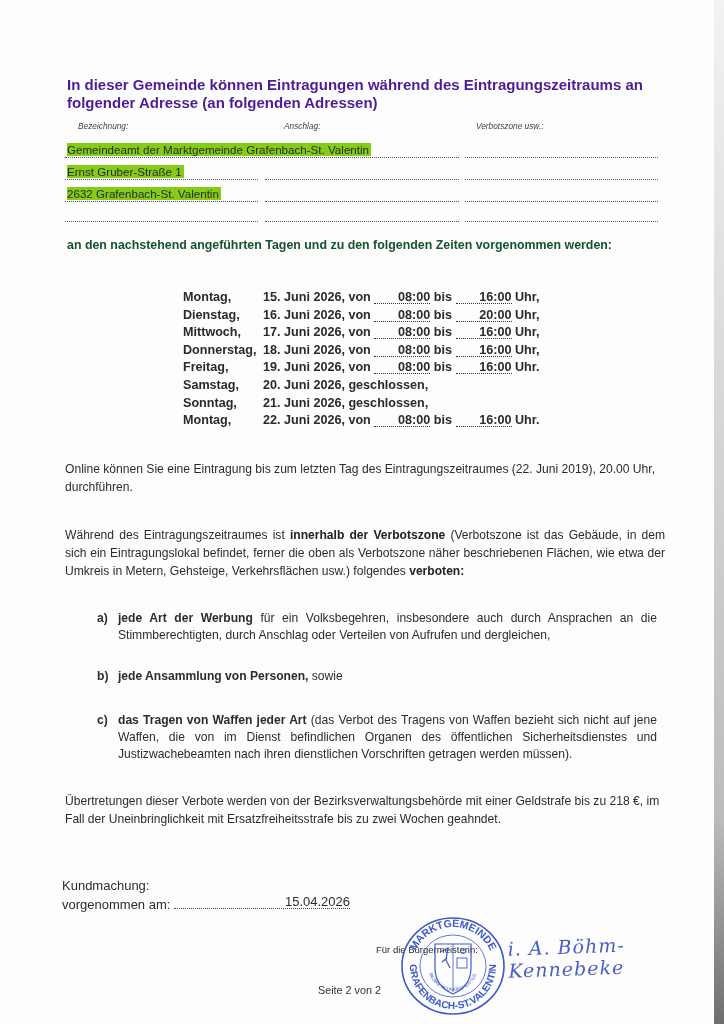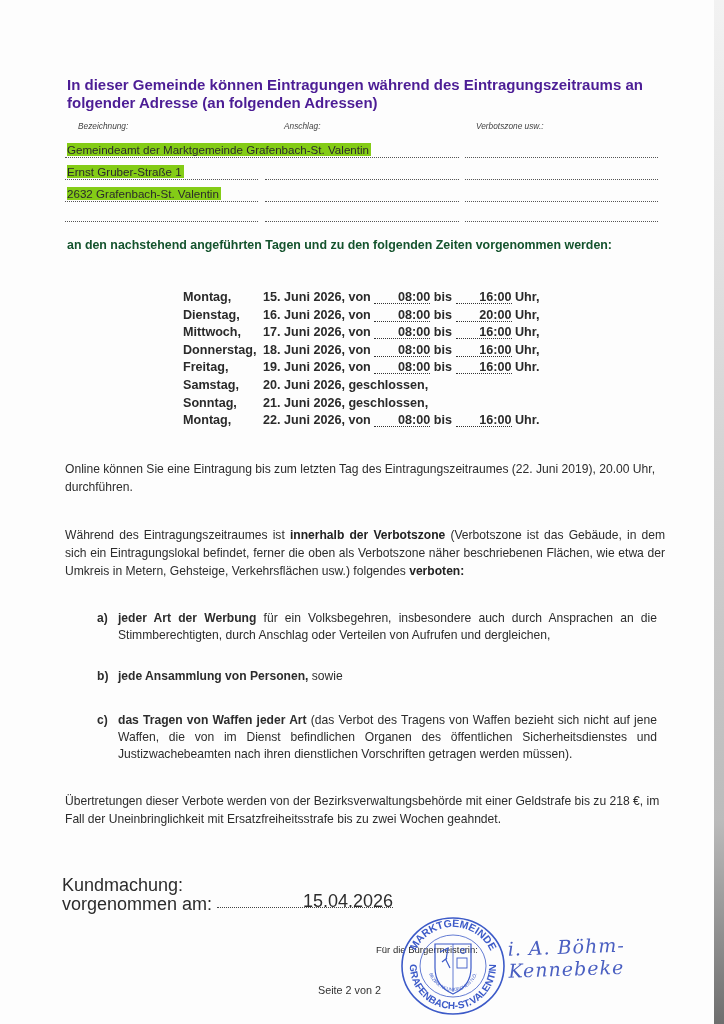--- a/index.html
+++ b/index.html
@@ -30,21 +30,21 @@
   .schedule { position: absolute; left: 141px; top: 290px; font-size: 12.6px; font-weight: bold; color: #2a2a2a; }
   .srow { position: relative; height: 17.6px; white-space: nowrap; }
   .sday { position: absolute; left: 0; margin-left: 42px; }
   .sdate { position: absolute; left: 122px; }
   .stime { display: inline-block; border-bottom: 1.3px dotted #333; padding-left: 16px; width: 40px; text-align: right; line-height: 12px; }
   .para { font-size: 12.1px; line-height: 18.2px; color: #2c2c2c; }
   .para b { color: #222; }
   .item { position: absolute; left: 97px; width: 560px; font-size: 12.1px; line-height: 17px; color: #2c2c2c; }
   .item .lbl { position: absolute; left: 0; top: 0; font-weight: bold; }
   .item .txt { margin-left: 21px; text-align: justify; }
-  .kund { left: 62px; top: 876px; font-size: 18px; line-height: 19px; color: #2c2c2c; }
+  .kund { left: 62px; top: 876px; font-size: 13px; line-height: 19px; color: #2c2c2c; }
   .date-fill { display: inline-block; width: 176px; border-bottom: 1.3px dotted #444; text-align: right; line-height: 12px; position: relative; top: -3px; }
   .fuer { left: 376px; top: 944px; font-size: 9.5px; color: #2c2c2c; }
   .page-num { left: 318px; top: 984px; font-size: 10.8px; color: #333; }
   .stamp { left: 400px; top: 916px; width: 106px; height: 100px; }
   .signature { left: 508px; top: 934px; font-family: "DejaVu Serif", serif; font-style: italic; font-size: 19px; color: #4a5fc1; transform: rotate(-2deg); letter-spacing: 1px; }
 </style>
 </head>
 <body>
 
 <div class="abs heading">In dieser Gemeinde können Eintragungen während des Eintragungszeitraums an folgender Adresse (an folgenden Adressen)</div>
@@ -117,21 +117,21 @@
     <span class="sdate"><span>22. Juni 2026, von</span> <span class="stime">08:00</span> <span>bis</span> <span class="stime">16:00</span> <span>Uhr.</span></span>
   </div>
 </div>
 
 <div class="abs para" style="left:65px;top:460px;width:600px">Online können Sie eine Eintragung bis zum letzten Tag des Eintragungszeitraumes (22. Juni 2019), 20.00 Uhr, durchführen.</div>
 
 <div class="abs para" style="left:65px;top:526px;width:600px;text-align:justify"><span>Während des Eintragungszeitraumes ist </span><b>innerhalb der Verbotszone</b><span> (Verbotszone ist das Gebäude, in dem sich ein Eintragungslokal befindet, ferner die oben als Verbotszone näher beschriebenen Flächen, wie etwa der Umkreis in Metern, Gehsteige, Verkehrsflächen usw.) folgendes </span><b>verboten:</b></div>
 
 <div class="item" style="top:610px">
   <span class="lbl">a)</span>
-  <div class="txt"><b>jeder Art der Werbung</b><span> für ein Volksbegehren, insbesondere auch durch Ansprachen an die Stimmberechtigten, durch Anschlag oder Verteilen von Aufrufen und dergleichen,</span></div>
+  <div class="txt"><b>jede Art der Werbung</b><span> für ein Volksbegehren, insbesondere auch durch Ansprachen an die Stimmberechtigten, durch Anschlag oder Verteilen von Aufrufen und dergleichen,</span></div>
 </div>
 <div class="item" style="top:668px">
   <span class="lbl">b)</span>
   <div class="txt"><b>jede Ansammlung von Personen,</b><span> sowie</span></div>
 </div>
 <div class="item" style="top:712px">
   <span class="lbl">c)</span>
   <div class="txt"><b>das Tragen von Waffen jeder Art</b><span> (das Verbot des Tragens von Waffen bezieht sich nicht auf jene Waffen, die von im Dienst befindlichen Organen des öffentlichen Sicherheitsdienstes und Justizwachebeamten nach ihren dienstlichen Vorschriften getragen werden müssen).</span></div>
 </div>
 

